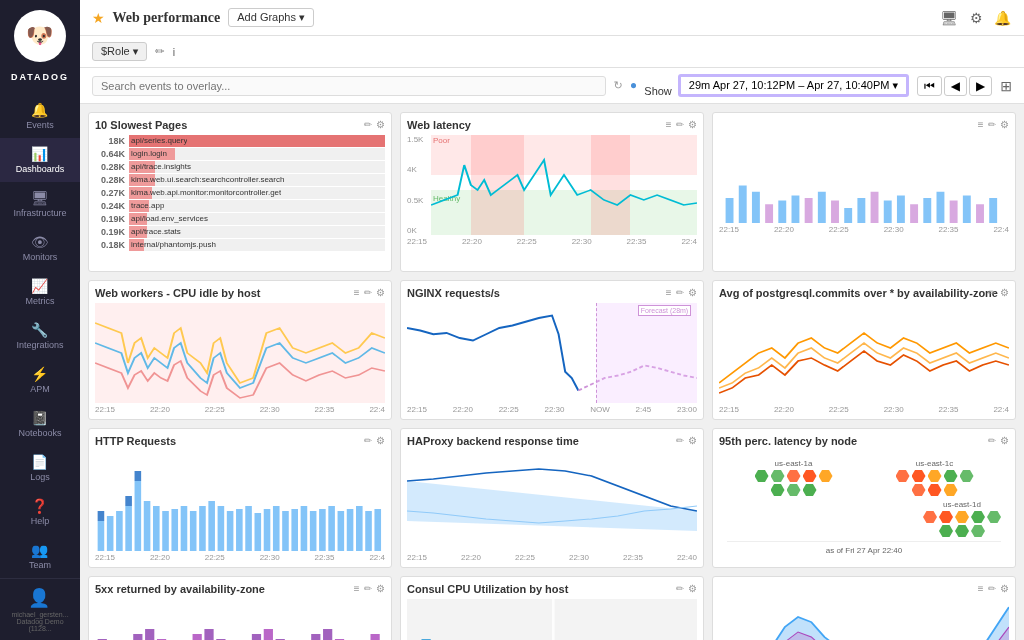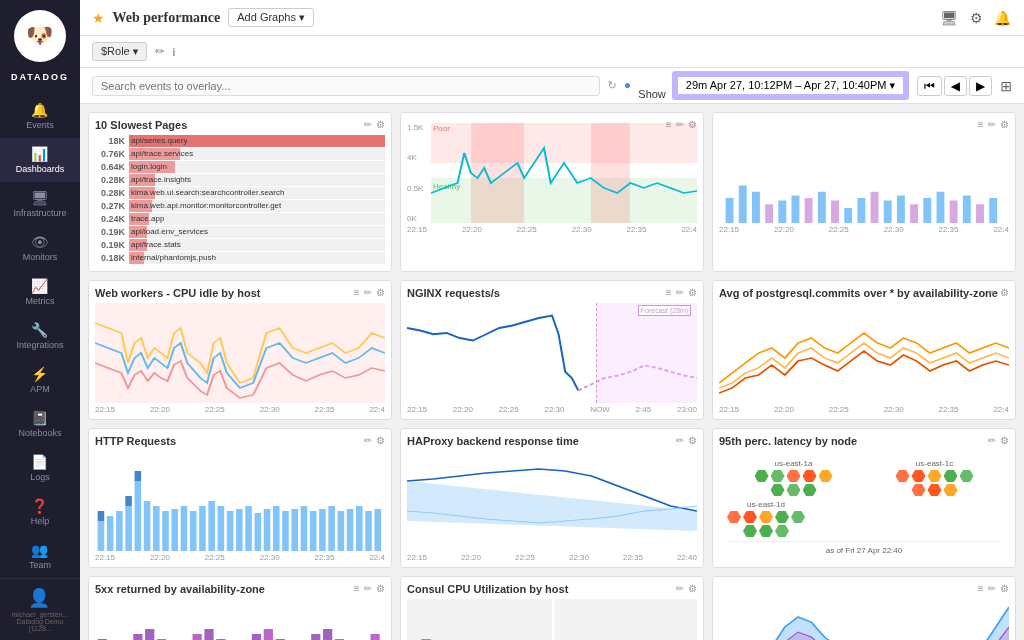--- a/index.html
+++ b/index.html
@@ -29,21 +29,21 @@
     .topbar-icons { margin-left: auto; display: flex; gap: 12px; color: #666; font-size: 14px; }
 
     
     .toolbar { background: white; border-bottom: 1px solid #e0e0e0; padding: 4px 12px; display: flex; align-items: center; gap: 8px; height: 32px; }
     .role-btn { background: #f0f0f0; border: 1px solid #ccc; border-radius: 3px; padding: 2px 8px; font-size: 11px; color: #333; cursor: pointer; }
 
     
     .filterbar { background: white; border-bottom: 1px solid #e0e0e0; padding: 4px 12px; display: flex; align-items: center; gap: 8px; height: 36px; }
     .search-box { flex: 1; border: 1px solid #ddd; border-radius: 3px; padding: 3px 8px; font-size: 11px; color: #999; background: #fafafa; }
     .time-control { display: flex; align-items: flex-end; gap: 6px; font-size: 11px; color: #333; }
-    .time-btn { background: white; border: 6px solid #c4b5fd; border-radius: 3px; padding: 2px 8px; cursor: pointer; font-size: 11px; }
+    .time-btn { background: white; border: 3px solid #c4b5fd; border-radius: 3px; padding: 2px 8px; cursor: pointer; font-size: 11px; }
     .nav-arrows { display: flex; gap: 2px; }
     .arrow-btn { background: white; border: 1px solid #ccc; border-radius: 3px; padding: 2px 6px; cursor: pointer; font-size: 12px; }
     .grid-icon { color: #666; font-size: 14px; margin-left: auto; }
 
     
     .dashboard { flex: 1; overflow-y: auto; padding: 8px; display: grid; grid-template-columns: 1fr 1fr 1fr; grid-template-rows: auto auto auto auto; gap: 8px; background: #f0f0f0; }
 
     .panel { background: white; border: 1px solid #ddd; border-radius: 3px; padding: 6px; position: relative; min-height: 140px; }
     .panel-title { font-size: 11px; font-weight: 600; color: #333; margin-bottom: 4px; }
     .panel-icons { position: absolute; top: 6px; right: 6px; display: flex; gap: 4px; color: #999; font-size: 10px; }
@@ -173,27 +173,20 @@
       </div>
       <div class="slowest-pages" id="slowest-pages-list">
           <div class="page-row">
     <span class="page-count">18K</span>
     <div class="page-bar-container">
       <div class="page-bar" style="width:100%;background:#e57373;"></div>
       <span class="page-name">api/series.query</span>
     </div>
   </div>
           <div class="page-row">
-    <span class="page-count">0.76K</span>
-    <div class="page-bar-container">
-      <div class="page-bar" style="width:20%;background:#ef9a9a;"></div>
-      <span class="page-name">api/trace.services</span>
-    </div>
-  </div>
-          <div class="page-row">
     <span class="page-count">0.64K</span>
     <div class="page-bar-container">
       <div class="page-bar" style="width:18%;background:#ef9a9a;"></div>
       <span class="page-name">login.login</span>
     </div>
   </div>
           <div class="page-row">
     <span class="page-count">0.28K</span>
     <div class="page-bar-container">
       <div class="page-bar" style="width:10%;background:#ef9a9a;"></div>
@@ -239,20 +232,21 @@
     <span class="page-count">0.18K</span>
     <div class="page-bar-container">
       <div class="page-bar" style="width:6%;background:#ef9a9a;"></div>
       <span class="page-name">internal/phantomjs.push</span>
     </div>
   </div>
         </div>
     </div>
 
     <div class="panel">
+      <div class="panel-title">Web latency</div>
       <div class="panel-icons">
         <span>≡</span>
         <span>✏</span>
         <span>⚙</span>
       </div>
       <div style="display:flex;height:100px;position:relative;margin-top:4px;">
         <div style="display:flex;flex-direction:column;justify-content:space-between;font-size:8px;color:#999;width:24px;flex-shrink:0;padding-right:2px;">
           <span>1.5K</span>
           <span>4K</span>
           <span>0.5K</span>
@@ -516,21 +510,21 @@
               <div class="hex" style="background:#66bb6a;"></div>
             </div>
             <div class="hex-row">
               <div class="hex" style="background:#ff7043;"></div>
               <div class="hex" style="background:#ff5722;"></div>
               <div class="hex" style="background:#ffa726;"></div>
             </div>
           </div>
         </div>
 
-        <div style="display:flex;justify-content:flex-start;">
+        <div style="display:flex;justify-content:flex-end;">
           <div class="hex-group">
             <div class="hex-group-label">us-east-1d</div>
             <div class="hex-row">
               <div class="hex" style="background:#ff7043;"></div>
               <div class="hex" style="background:#ff5722;"></div>
               <div class="hex" style="background:#ffa726;"></div>
               <div class="hex" style="background:#4caf50;"></div>
               <div class="hex" style="background:#66bb6a;"></div>
             </div>
             <div class="hex-row">

